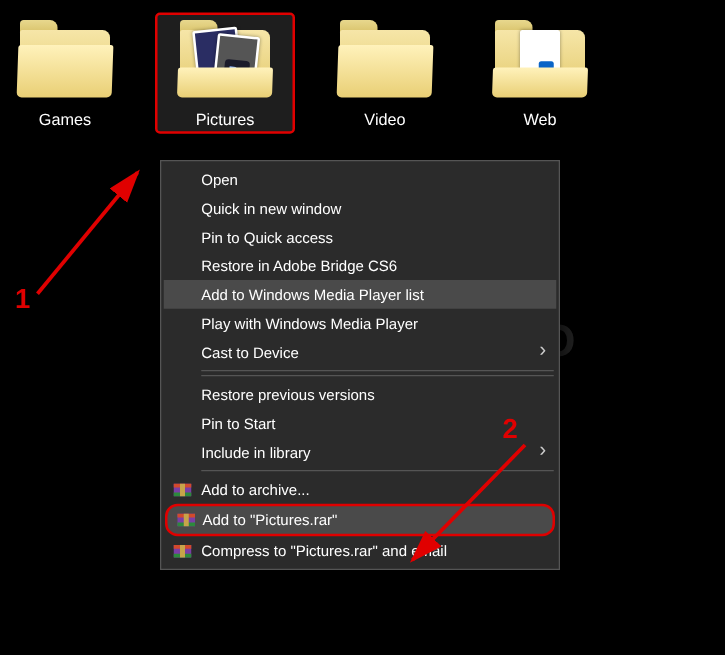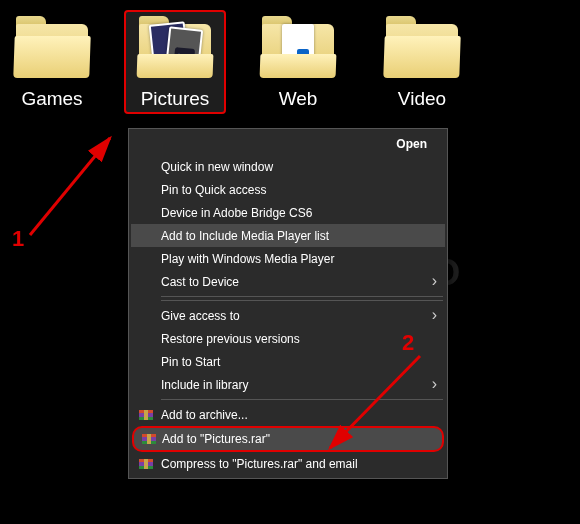--- a/index.html
+++ b/index.html
@@ -26,31 +26,31 @@
   .folder-item {
     width: 96px;
     text-align: center;
   }
   .folder-item.selected {
     border: 2px solid #e00000;
     border-radius: 4px;
     background: rgba(120,120,120,0.25);
     padding: 2px;
     margin: -4px;
-    width: 102px;
+    width: 112px;
   }
   .folder-icon {
     width: 80px;
     height: 68px;
     margin: 0 auto 6px auto;
     position: relative;
   }
   .folder-label {
     color: #fff;
-    font-size: 19px;
+    font-size: 13px;
   }
   
   .folder-base {
     position: absolute;
     left: 4px; top: 10px;
     width: 72px; height: 52px;
     background: linear-gradient(#f6e6a8, #e3c96b);
     border-radius: 2px 6px 4px 4px;
   }
   .folder-tab {
@@ -87,21 +87,21 @@
   }
   .menu-row {
     display: flex;
     align-items: center;
     height: 23px;
     padding-left: 30px;
     padding-right: 18px;
     position: relative;
     color: #fff;
   }
-  .menu-row.bold { font-weight: 700; justify-content: flex-end; }
+  .menu-row.bold { font-weight: 400; }
   .menu-row.sub::after {
     content: "›";
     position: absolute;
     right: 8px;
     top: 2px;
     font-size: 16px;
     color: #ccc;
   }
   .menu-row.hover {
     background: #4a4a4a;
@@ -175,35 +175,35 @@
         </div>
         <div class="folder-front" style="top:40px;height:24px;"></div>
       </div>
       <div class="folder-label">Pictures</div>
     </div>
 
     <div class="folder-item">
       <div class="folder-icon">
         <div class="folder-tab"></div>
         <div class="folder-base"></div>
+        <div class="folder-front"></div>
+      </div>
+      <div class="folder-label">Video</div>
+    </div>
+
+    <div class="folder-item">
+      <div class="folder-icon">
+        <div class="folder-tab"></div>
+        <div class="folder-base"></div>
         <div class="thumb" style="left:24px;top:10px;width:32px;height:42px;background:#fff;">
           <div style="position:absolute;right:3px;bottom:3px;width:12px;height:12px;background:#0a64c7;border-radius:2px;"></div>
         </div>
         <div class="folder-front" style="top:40px;height:24px;"></div>
       </div>
       <div class="folder-label">Web</div>
-    </div>
-
-    <div class="folder-item">
-      <div class="folder-icon">
-        <div class="folder-tab"></div>
-        <div class="folder-base"></div>
-        <div class="folder-front"></div>
-      </div>
-      <div class="folder-label">Video</div>
     </div>
 
   </div>
 
   <svg style="position:absolute;left:20px;top:120px;" width="130" height="130">
     <defs>
       <marker id="ah1" markerWidth="10" markerHeight="10" refX="8" refY="3" orient="auto">
         <path d="M0,0 L9,3 L0,6 Z" fill="#e00000"></path>
       </marker>
     </defs>
@@ -215,36 +215,33 @@
     <div class="menu-row bold">
         <span>Open</span>
       </div>
     <div class="menu-row">
         <span>Quick in new window</span>
       </div>
     <div class="menu-row">
         <span>Pin to Quick access</span>
       </div>
     <div class="menu-row">
-        <span>Device in Adobe Bridge CS6</span>
+        <span>Restore in Adobe Bridge CS6</span>
       </div>
     <div class="menu-row hover">
-        <span>Add to Include Media Player list</span>
+        <span>Add to Windows Media Player list</span>
       </div>
     <div class="menu-row">
         <span>Play with Windows Media Player</span>
       </div>
     <div class="menu-row sub">
         <span>Cast to Device</span>
       </div>
     <div class="menu-sep"></div>
     <div class="menu-sep"></div>
-    <div class="menu-row sub">
-        <span>Give access to</span>
-      </div>
     <div class="menu-row">
         <span>Restore previous versions</span>
       </div>
     <div class="menu-row">
         <span>Pin to Start</span>
       </div>
     <div class="menu-row sub">
         <span>Include in library</span>
       </div>
     <div class="menu-sep"></div>

